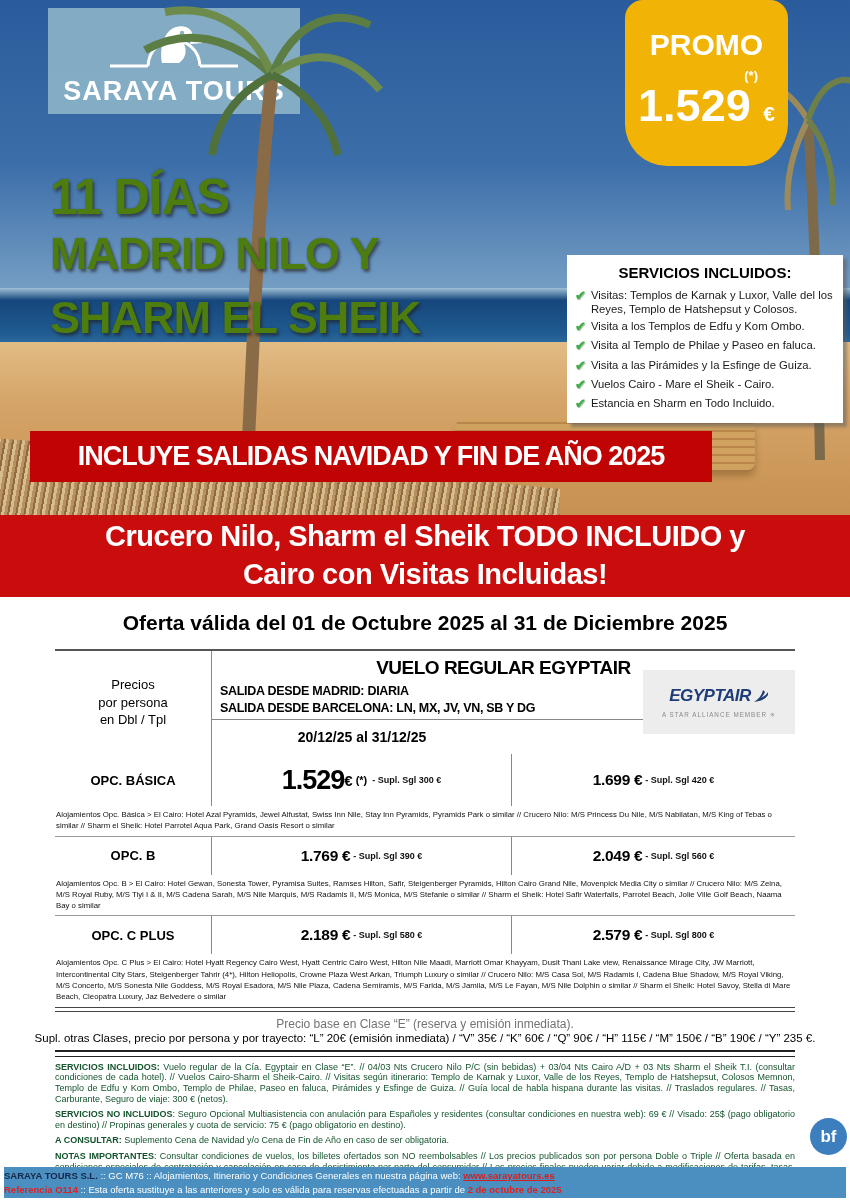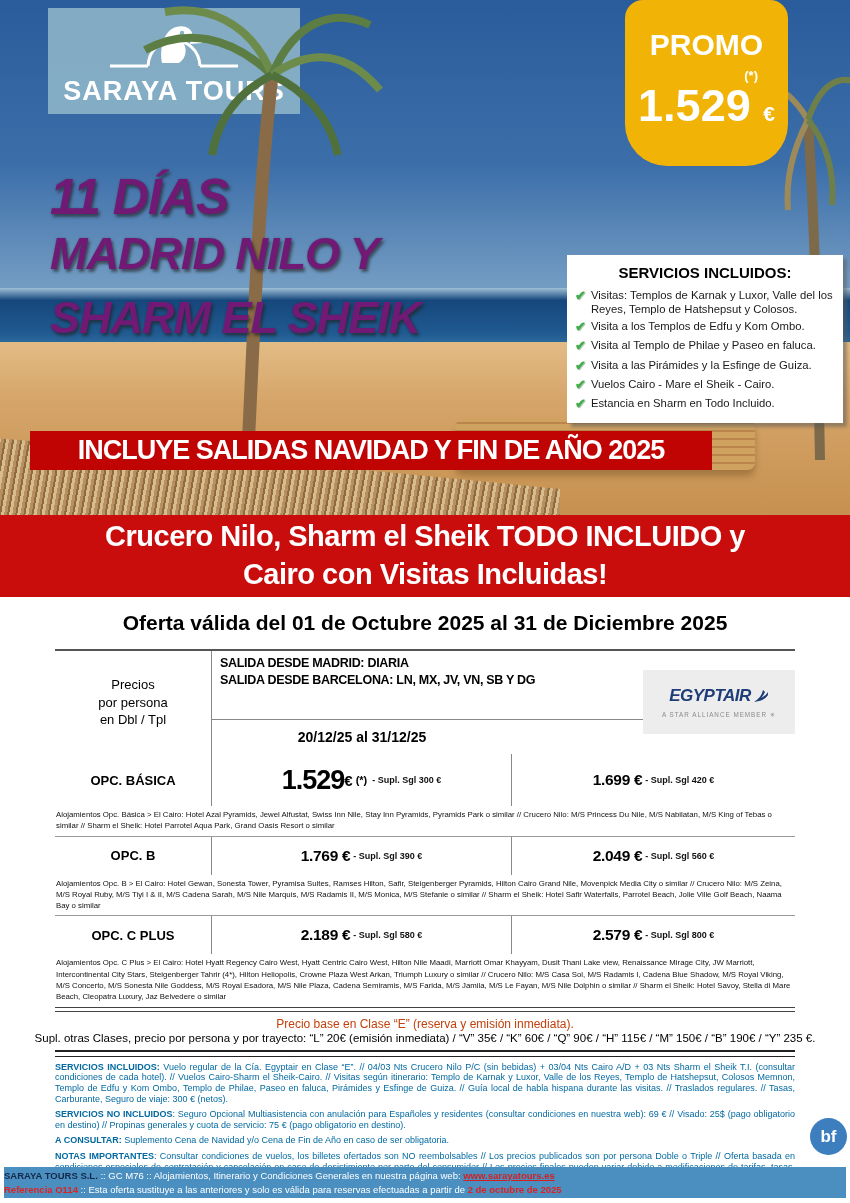--- a/index.html
+++ b/index.html
@@ -26,33 +26,33 @@
         align-items:center;justify-content:center;}
   .logo-title{color:#fff;font-weight:bold;font-size:27px;letter-spacing:1px;margin-top:2px;}
   
   .promo{position:absolute;left:625px;top:0;width:163px;height:166px;background:#F2B307;
         border-radius:18px 18px 42px 42px;color:#fff;z-index:5;}
   .promo-label{text-align:center;font-size:30px;font-weight:bold;margin-top:28px;}
   .promo-star{text-align:right;padding-right:30px;font-size:13px;font-weight:bold;margin-top:6px;}
   .promo-price{text-align:center;font-size:45px;font-weight:bold;line-height:1;margin-top:0px;}
   .promo-eur{font-size:21px;font-weight:bold;}
   
-  .hero-title{position:absolute;left:50px;top:172px;color:#701a75;font-weight:bold;z-index:3;
-        text-shadow:2px 3px 3px rgba(35,35,35,.6),0 0 2px rgba(35,35,35,.35);letter-spacing:-1px;font-style:italic;}
+  .hero-title{position:absolute;left:50px;top:172px;color:#4d7c0f;font-weight:bold;z-index:3;
+        text-shadow:2px 3px 3px rgba(35,35,35,.6),0 0 2px rgba(35,35,35,.35);letter-spacing:-1px;}
   .t1{font-size:50px;line-height:1.0;}
   .t2{font-size:45px;line-height:1.42;}
   
   .services{position:absolute;left:567px;top:255px;width:276px;background:#fff;z-index:4;
         padding:9px 8px 8px 8px;box-sizing:border-box;box-shadow:4px 4px 3px rgba(90,90,90,.5);}
   .services-title{text-align:center;font-weight:bold;font-size:15px;margin-bottom:7px;color:#000;}
   .svc{display:flex;font-size:11.3px;color:#1a1a1a;margin:3px 0;line-height:1.25;}
   .check{color:#3FAE49;font-weight:bold;font-size:13px;margin-right:5px;flex:0 0 auto;
         text-shadow:1px 1px 0 rgba(40,90,40,.35);}
   
-  .banner1{position:absolute;left:30px;top:431px;width:682px;height:39px;background:#C00404;
+  .banner1{position:absolute;left:30px;top:431px;width:682px;height:51px;background:#C00404;
         color:#fff;font-weight:bold;font-size:27px;display:flex;align-items:center;
         justify-content:center;letter-spacing:-1px;z-index:6;white-space:nowrap;}
   .banner2{position:absolute;left:0;top:515px;width:850px;height:82px;background:#C90C0C;
         color:#fff;font-weight:bold;font-size:29px;text-align:center;display:flex;
         flex-direction:column;justify-content:center;line-height:1.3;letter-spacing:-0.5px;}
   
   .content{position:absolute;left:0;top:597px;width:850px;}
   .offer-heading{margin:14px 0 0 0;text-align:center;font-weight:bold;font-size:21px;color:#000;}
   .ptable{margin:14px 55px 0 55px;color:#000;}
   .t-top{display:grid;grid-template-columns:157px 1fr;border-top:2px solid #555;}
@@ -77,24 +77,24 @@
   .t-row.r0{height:52px;}
   .t-row.rx{height:38px;}
   .big{font-size:27px;font-weight:bold;letter-spacing:-1px;}
   .med{font-size:15.5px;font-weight:bold;letter-spacing:-0.3px;}
   .cur{font-size:15px;font-weight:bold;}
   .star-sup{font-size:11px;font-weight:bold;margin:0 2px 0 3px;}
   .supl{font-size:9px;font-weight:bold;margin-left:3px;color:#111;}
   .t-note{font-size:7.8px;line-height:1.45;padding:3px 1px 4px 1px;color:#111;}
   .t-hr{border:none;border-top:1px solid #9a9a9a;margin:0;}
   .t-dblrule{height:3px;border-top:1.5px solid #444;border-bottom:1.5px solid #444;}
-  .base-note{text-align:center;font-size:12px;margin-top:5px;color:#c2410c;}
+  .base-note{text-align:center;font-size:12px;margin-top:5px;color:#737373;}
   .base-note2{text-align:center;font-size:11.5px;margin-top:1px;color:#000;}
   .heavy-rule{margin:6px 55px 5px 55px;height:4px;border-top:2.5px solid #222;border-bottom:1.5px solid #222;}
-  .legal{margin:0 55px;color:#0369a1;}
+  .legal{margin:0 55px;color:#14532d;}
   .legal p{font-size:9px;line-height:1.18;text-align:justify;margin:0 0 5px 0;}
   .legal b{font-weight:bold;}
   
   .bf{position:absolute;left:810px;top:1118px;width:37px;height:37px;border-radius:50%;
         background:#3D7EBF;color:#fff;font-weight:bold;font-size:17px;display:flex;
         align-items:center;justify-content:center;}
   
   .footer{position:absolute;left:4px;top:1167px;width:842px;height:31px;background:#4A8FC0;
         color:#fff;font-size:9.5px;display:flex;flex-direction:column;
         justify-content:center;line-height:1.45;}
@@ -202,20 +202,21 @@
 
     <div class="ptable">
       <div class="t-top">
         <div class="t-pricelabel">
           <div>Precios</div>
           <div>por persona</div>
           <div>en Dbl / Tpl</div>
         </div>
         <div class="t-right">
           <div class="t-flighthead">
+            <div class="t-flighttitle">VUELO REGULAR EGYPTAIR</div>
             <div class="t-salidas">
               <div>SALIDA DESDE MADRID: DIARIA</div>
               <div>SALIDA DESDE BARCELONA: LN, MX, JV, VN, SB Y DG</div>
             </div>
             <div class="t-airline">
               <div class="t-airline-name">
                 <span>EGYPTAIR</span>
                 <svg width="16" height="14" viewBox="0 0 16 14">
                   <path d="M1,13 C6,10 9,6 10,1 L12,3 C11,5 10,7 8,9 C12,7 14,5 15,3 L15,6 C13,9 10,11 6,12 Z" fill="#1D3C78"></path>
                 </svg>

